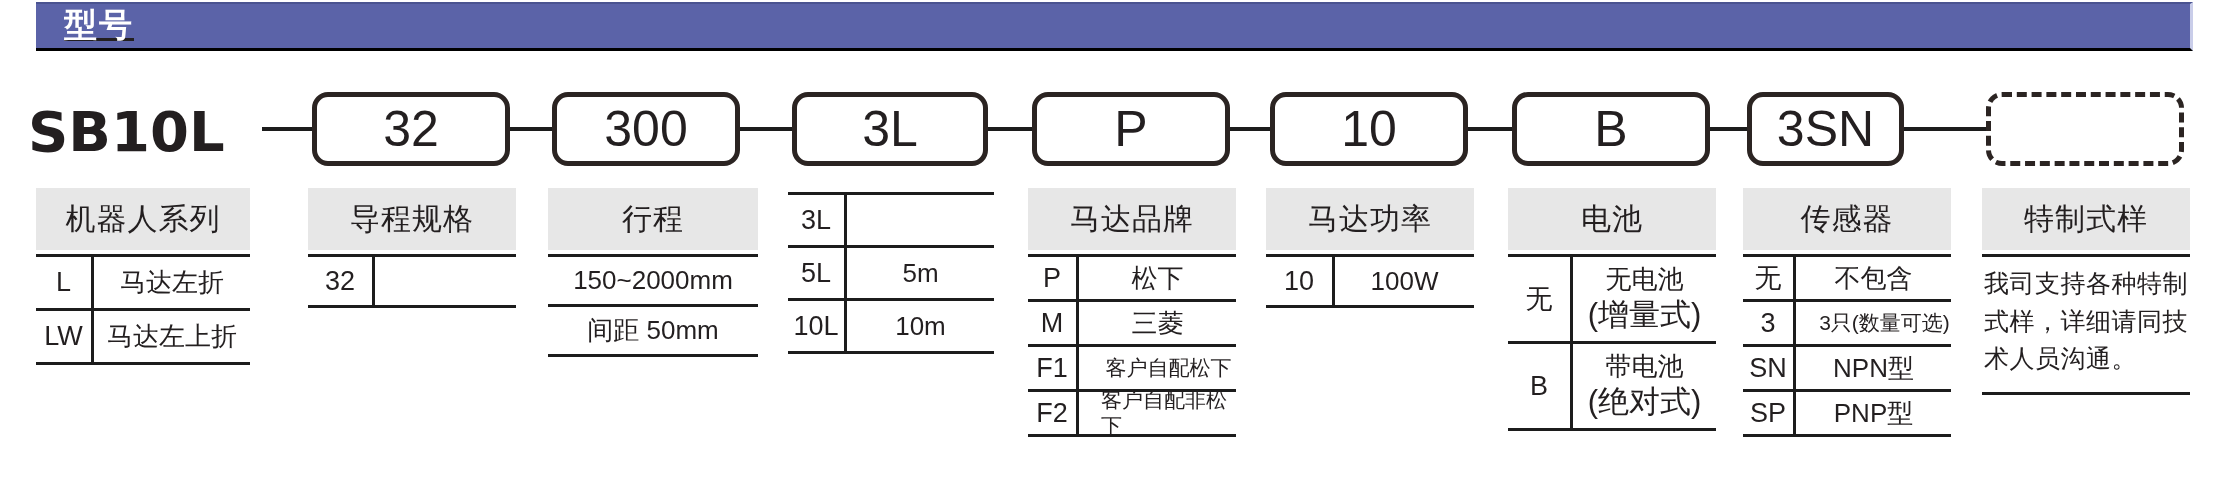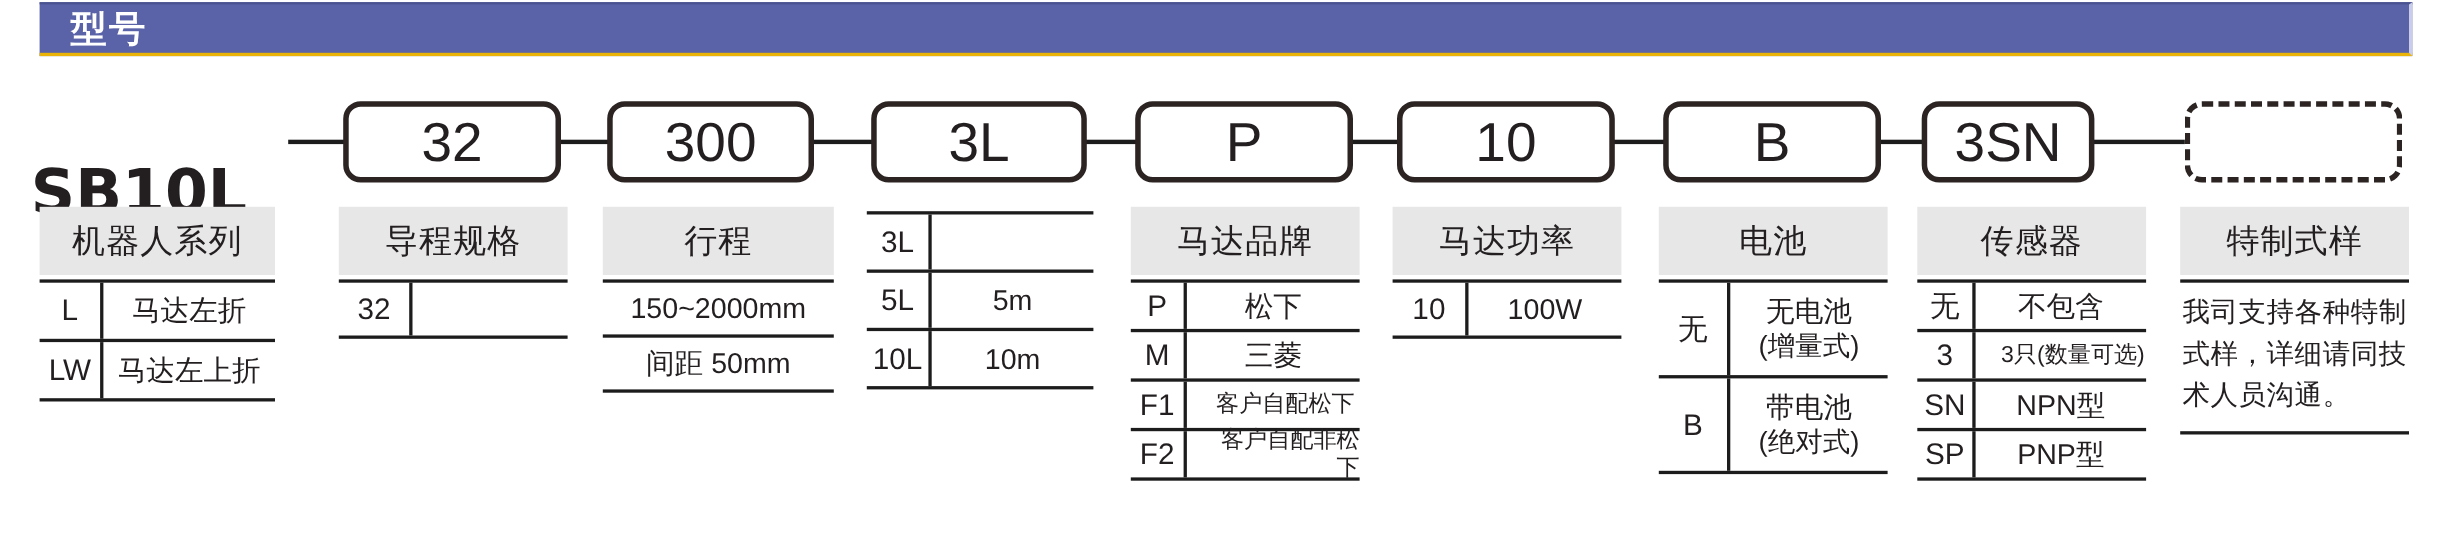--- a/index.html
+++ b/index.html
@@ -4,28 +4,28 @@
 <style>
   html,body{margin:0;padding:0;background:#ffffff;}
   .page{
     position:relative;width:2233px;height:494px;background:#ffffff;
     font-family:"Liberation Sans","DejaVu Sans",sans-serif;color:#231f20;overflow:hidden;
   }
   
   .title-bar{
     position:absolute;left:36px;top:2px;width:2154px;height:44px;
     background:#5b63a8;border-top:2px solid #4a5390;
-    border-bottom:3px solid #eab308;border-right:3px solid #c9cde9;
-    display:flex;align-items:flex-start;
+    border-bottom:3px solid #000000;border-right:3px solid #c9cde9;
+    display:flex;align-items:flex-end;text-decoration:underline;
   }
   .title-bar .title{color:#ffffff;font-size:33px;font-weight:bold;margin-left:28px;letter-spacing:2px;}
   
   .model-base{
     position:absolute;left:28px;top:100px;height:64px;line-height:64px;
-    font-family:"DejaVu Sans","Liberation Sans",sans-serif;font-weight:bold;font-size:56px;letter-spacing:0px;margin-top:44px;
+    font-family:"DejaVu Sans","Liberation Sans",sans-serif;font-weight:bold;font-size:56px;letter-spacing:0px;
   }
   .connector{position:absolute;left:262px;top:127px;width:1730px;height:4px;background:#1c1c1c;z-index:1;}
   .mbox{
     position:absolute;top:92px;height:74px;box-sizing:border-box;background:#ffffff;
     border:5px solid #2b2422;border-radius:16px;z-index:2;
     display:flex;align-items:center;justify-content:center;
     font-size:50px;font-weight:400;
   }
   .mbox.dashed{border-style:dashed;}
   .b2{left:312px;width:198px}.b3{left:552px;width:188px}.b4{left:792px;width:196px}
@@ -41,23 +41,23 @@
     font-size:30px;letter-spacing:1px;
   }
   .tbl{margin-top:4px;border-top:3px solid #1c1c1c;}
   .row{display:flex;align-items:stretch;border-bottom:3px solid #1c1c1c;}
   .code{
     flex:none;border-right:3px solid #1c1c1c;
     display:flex;align-items:center;justify-content:center;font-size:27px;
   }
   .desc{
     flex:1;display:flex;flex-direction:column;align-items:center;justify-content:center;
-    font-size:26px;line-height:1.25;text-align:right;
-  }
-  .desc .sub{font-size:25px;}
+    font-size:26px;line-height:1.25;text-align:left;
+  }
+  .desc .sub{font-size:31px;}
   .small{font-size:21px;padding-left:22px;}
   
   .c1 .row{height:51px}.c1 .code{width:55px}
   .c2 .row{height:48px}.c2 .code{width:64px}
   .c3 .row{height:47px}
   .c4 .row{height:50px}.c4 .code{width:56px}
   .c5 .row{height:42px}.c5 .code{width:48px}
   .c6 .row{height:48px}.c6 .code{width:66px}
   .c7 .row{height:84px}.c7 .code{width:62px}
   .c8 .row{height:42px}.c8 .code{width:50px}

